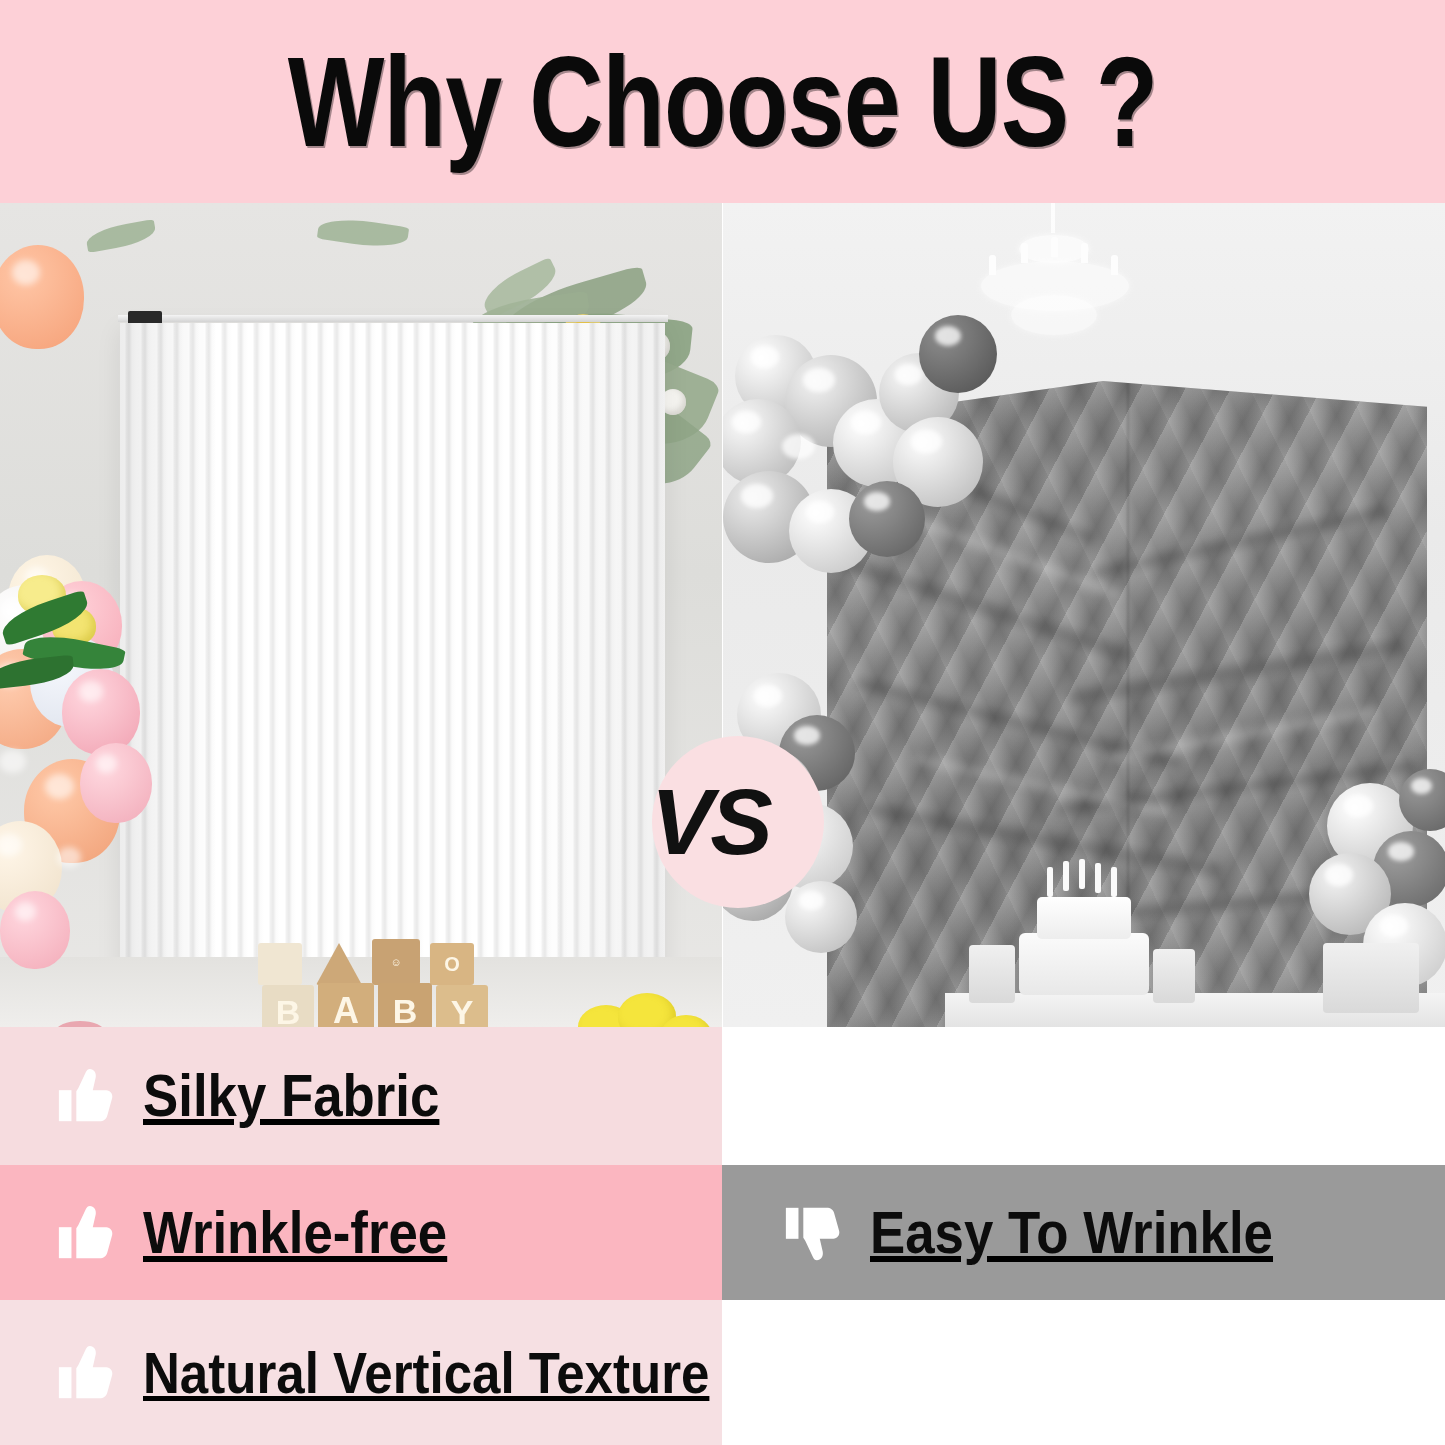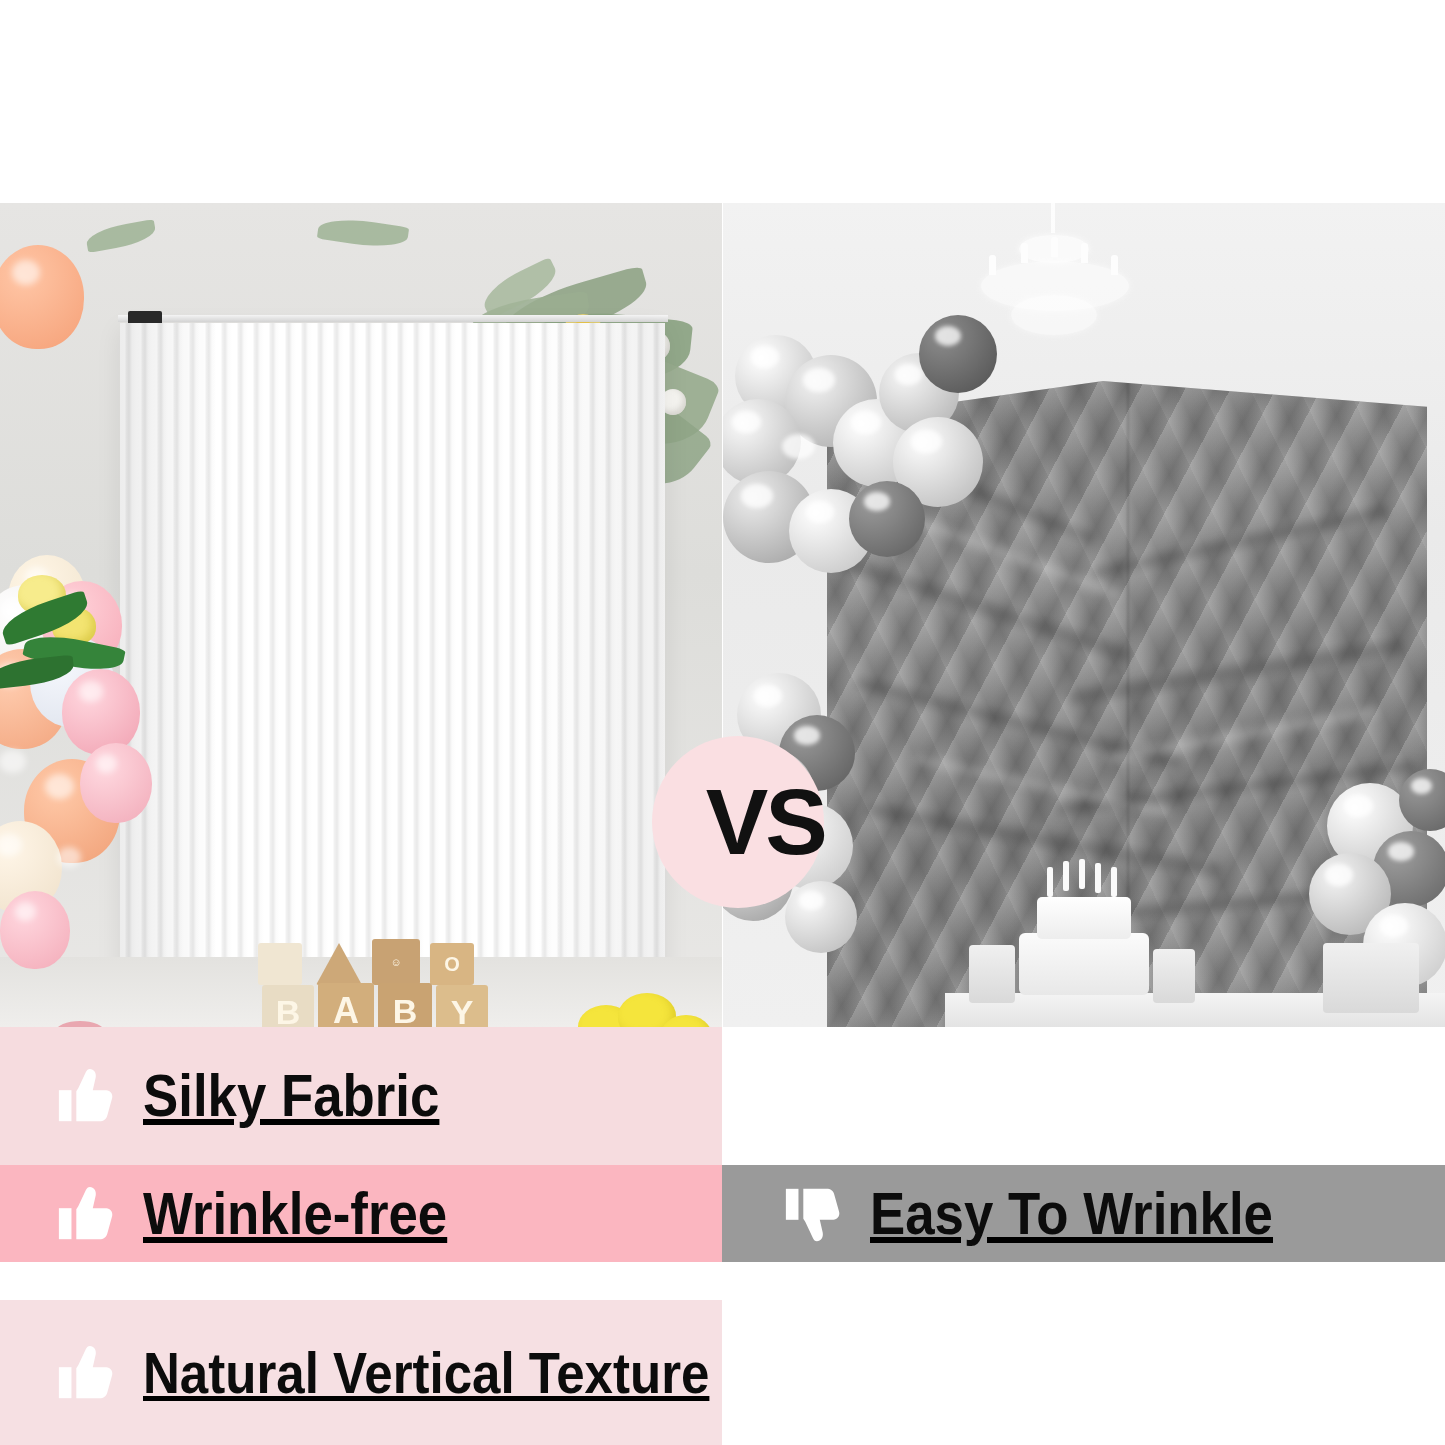--- a/index.html
+++ b/index.html
@@ -172,37 +172,38 @@
   .chair{
     position:absolute;background:linear-gradient(180deg,#f0f0f0,#d9d9d9);
     border-radius:4px;
   }
 
   
   .vs-badge{
     position:absolute;left:652px;top:533px;width:172px;height:172px;
     border-radius:50%;
     background:#fadfe2;
-    display:flex;align-items:center;justify-content:flex-end;
+    display:flex;align-items:center;justify-content:flex-start;
     z-index:40;
+    font-style:italic;
   }
   .vs-text{
     font-family:"Liberation Sans","DejaVu Sans",sans-serif;
     font-weight:bold;font-size:92px;line-height:1;color:#111;
     letter-spacing:-3px;
     transform:scaleX(1.02);
   }
 
   
   .rows{position:absolute;left:0;top:1027px;width:1445px;height:418px;}
   .row{
     position:absolute;left:0;width:1445px;display:flex;text-decoration:underline;
   }
   .row-1{top:0;height:138px;}
-  .row-2{top:138px;height:97px;}
+  .row-2{top:138px;height:135px;}
   .row-3{top:273px;height:145px;}
 
   .cell{
     display:flex;align-items:center;
     height:100%;
     box-sizing:border-box;
   }
   .cell-left{width:722px;padding-left:55px;}
   .cell-right{width:723px;padding-left:60px;}
 
@@ -230,20 +231,23 @@
     transform:scaleX(0.88);
     transform-origin:left center;
   }
   .row-3 .feat-label{font-size:58px;}
 </style>
 </head>
 <body>
 
 <div id="page">
 
+  <div class="header">
+    <div class="header-title">Why Choose US ?</div>
+  </div>
 
   <div class="photos">
 
     <div class="photo photo-left">
       <div class="room-wall"></div>
 
       <div>
         <div class="leafy" style="left:500px;top:82px;width:150px;height:44px;background:#8fa386;transform:rotate(-16deg);opacity:.9;"></div>
         <div class="leafy" style="left:470px;top:96px;width:120px;height:36px;background:#9aae90;transform:rotate(-8deg);opacity:.85;"></div>
         <div class="leafy" style="left:520px;top:110px;width:170px;height:70px;background:#8ba382;transform:rotate(6deg);opacity:.92;"></div>

